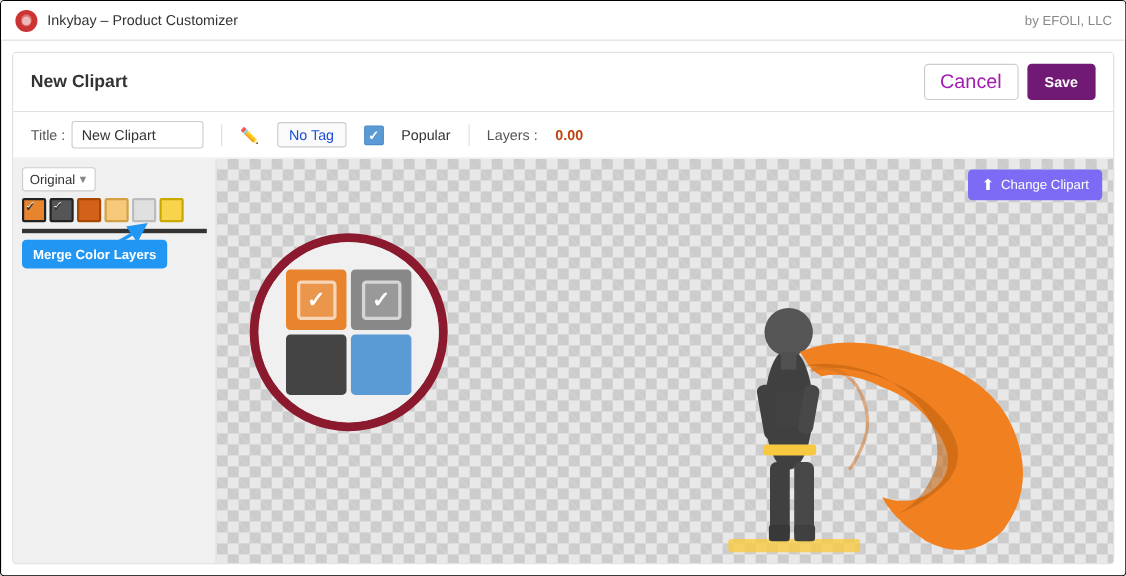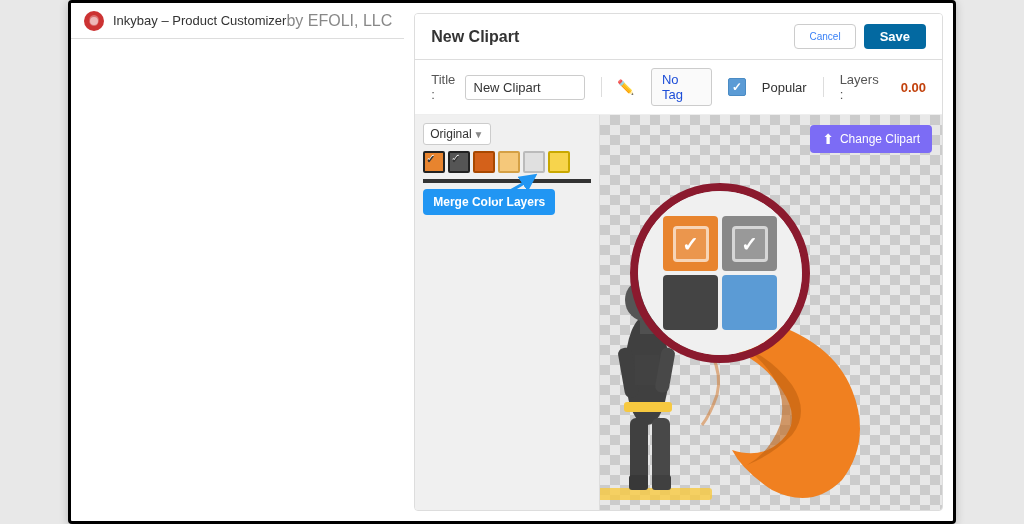--- a/index.html
+++ b/index.html
@@ -6,28 +6,28 @@
     body {
       font-family: Arial, sans-serif;
       background: #e8e8e8;
       display: flex;
       justify-content: center;
       align-items: center;
       min-height: 100vh;
     }
 
     .app-window {
-      width: 888px;
+      width: 1024px;
       height: 524px;
       background: #fff;
-      border: 3px solid #000000;
-      border-radius: 4px;
-      overflow: hidden;
-      display: flex;
-      flex-direction: row;
+      border: 1px solid #000000;
+      border-radius: 4px;
+      overflow: hidden;
+      display: flex;
+      flex-direction: column;
       box-shadow: 0 2px 10px rgba(0,0,0,0.2);
     }
 
     
     .title-bar {
       background: #fff;
       border-bottom: 1px solid #ddd;
       height: 36px;
       display: flex;
       align-items: center;
@@ -42,21 +42,21 @@
     .title-bar-logo {
       width: 22px;
       height: 22px;
     }
     .title-bar-title {
       font-size: 13px;
       color: #333;
       font-weight: 500;
     }
     .title-bar-right {
-      font-size: 16px;
+      font-size: 12px;
       color: #888;
     }
 
     
     .dialog {
       flex: 1;
       display: flex;
       flex-direction: column;
       background: #f9f9f9;
       margin: 10px;
@@ -81,26 +81,26 @@
     }
     .dialog-header-actions {
       display: flex;
       gap: 8px;
     }
     .btn-cancel {
       background: #fff;
       border: 1px solid #ccc;
       border-radius: 4px;
       padding: 5px 14px;
-      font-size: 10px;
-      color: #3b82f6;
+      font-size: 18px;
+      color: #a21caf;
       cursor: pointer;
     }
     .btn-save {
-      background: #0369a1;
+      background: #701a75;
       border: none;
       border-radius: 4px;
       padding: 5px 16px;
       font-size: 13px;
       color: #fff;
       cursor: pointer;
       font-weight: 600;
     }
 
     

